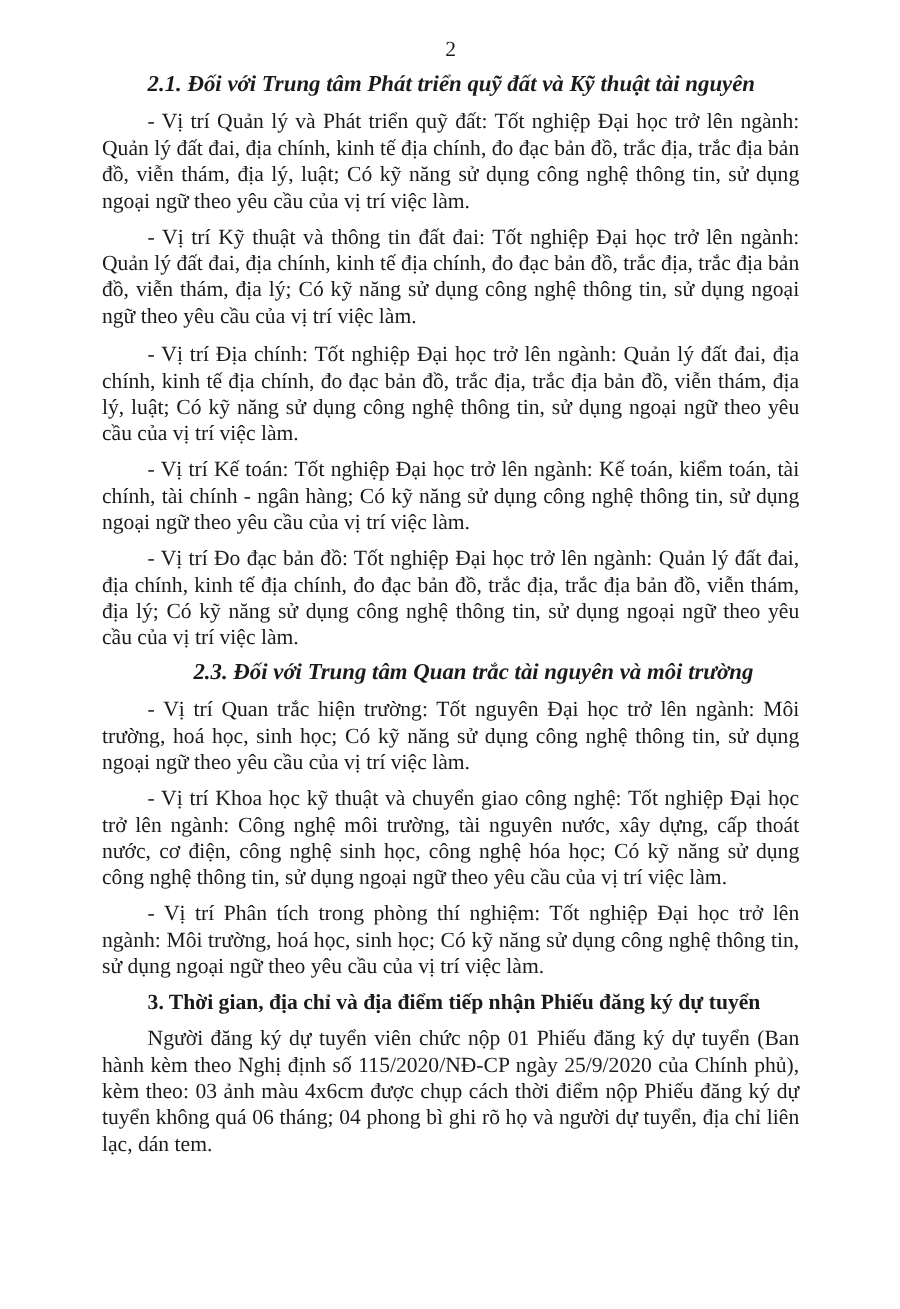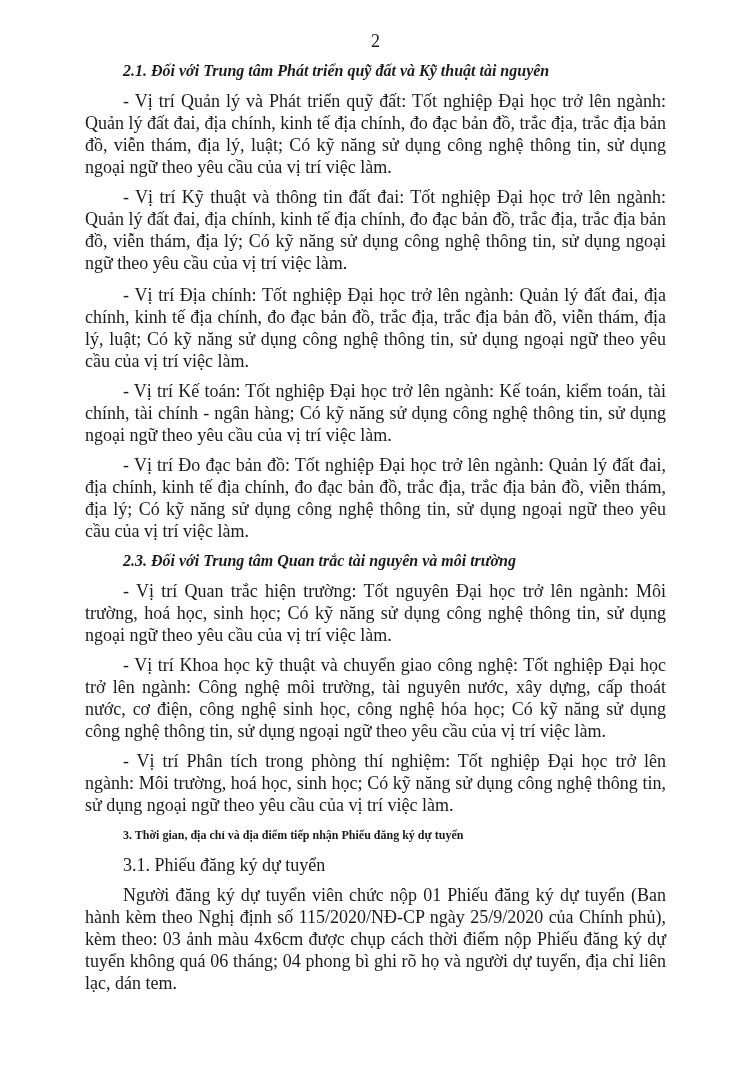--- a/index.html
+++ b/index.html
@@ -27,49 +27,48 @@
     font-size: 18px;
   }
   .block { margin: 8px 0 0 0; }
   p.para {
     text-align: justify;
     text-indent: 38px;
   }
   .h-bi {
     font-weight: bold;
     font-style: italic;
-    font-size: 16px;
+    font-size: 19px;
     text-indent: 38px;
     text-align: left;
   }
   .h-b {
     font-weight: bold;
     font-style: normal;
-    font-size: 12px;
+    font-size: 18px;
     text-indent: 38px;
     text-align: left;
   }
   p.sub {
     text-indent: 38px;
     text-align: left;
   }
 </style>
 </head>
 <body>
 
 <div class="page">
   <p class="page-number">2</p>
   <div>
       <h3 class="block h-bi" style="margin: 8px 0px 0px;">2.1. Đối với Trung tâm Phát triển quỹ đất và Kỹ thuật tài nguyên</h3>
       <p class="block para" style="margin: 8px 0px 0px;">- Vị trí Quản lý và Phát triển quỹ đất: Tốt nghiệp Đại học trở lên ngành: Quản lý đất đai, địa chính, kinh tế địa chính, đo đạc bản đồ, trắc địa, trắc địa bản đồ, viễn thám, địa lý, luật; Có kỹ năng sử dụng công nghệ thông tin, sử dụng ngoại ngữ theo yêu cầu của vị trí việc làm.</p>
       <p class="block para" style="margin: 8px 0px 10px;">- Vị trí Kỹ thuật và thông tin đất đai: Tốt nghiệp Đại học trở lên ngành: Quản lý đất đai, địa chính, kinh tế địa chính, đo đạc bản đồ, trắc địa, trắc địa bản đồ, viễn thám, địa lý; Có kỹ năng sử dụng công nghệ thông tin, sử dụng ngoại ngữ theo yêu cầu của vị trí việc làm.</p>
       <p class="block para" style="margin: 8px 0px 0px;">- Vị trí Địa chính: Tốt nghiệp Đại học trở lên ngành: Quản lý đất đai, địa chính, kinh tế địa chính, đo đạc bản đồ, trắc địa, trắc địa bản đồ, viễn thám, địa lý, luật; Có kỹ năng sử dụng công nghệ thông tin, sử dụng ngoại ngữ theo yêu cầu của vị trí việc làm.</p>
       <p class="block para" style="margin: 8px 0px 0px;">- Vị trí Kế toán: Tốt nghiệp Đại học trở lên ngành: Kế toán, kiểm toán, tài chính, tài chính - ngân hàng; Có kỹ năng sử dụng công nghệ thông tin, sử dụng ngoại ngữ theo yêu cầu của vị trí việc làm.</p>
       <p class="block para" style="margin: 8px 0px 0px;">- Vị trí Đo đạc bản đồ: Tốt nghiệp Đại học trở lên ngành: Quản lý đất đai, địa chính, kinh tế địa chính, đo đạc bản đồ, trắc địa, trắc địa bản đồ, viễn thám, địa lý; Có kỹ năng sử dụng công nghệ thông tin, sử dụng ngoại ngữ theo yêu cầu của vị trí việc làm.</p>
-      <h3 class="block h-bi" style="margin: 8px 0px 0px;">2.3. Đối với Trung tâm Quan trắc tài nguyên và môi trường</h3>
+      <h3 class="block h-bi" style="margin: 8px 0px 0px; text-align: center;">2.3. Đối với Trung tâm Quan trắc tài nguyên và môi trường</h3>
       <p class="block para" style="margin: 8px 0px 0px;">- Vị trí Quan trắc hiện trường: Tốt nguyên Đại học trở lên ngành: Môi trường, hoá học, sinh học; Có kỹ năng sử dụng công nghệ thông tin, sử dụng ngoại ngữ theo yêu cầu của vị trí việc làm.</p>
       <p class="block para" style="margin: 8px 0px 0px;">- Vị trí Khoa học kỹ thuật và chuyển giao công nghệ: Tốt nghiệp Đại học trở lên ngành: Công nghệ môi trường, tài nguyên nước, xây dựng, cấp thoát nước, cơ điện, công nghệ sinh học, công nghệ hóa học; Có kỹ năng sử dụng công nghệ thông tin, sử dụng ngoại ngữ theo yêu cầu của vị trí việc làm.</p>
       <p class="block para" style="margin: 8px 0px 0px;">- Vị trí Phân tích trong phòng thí nghiệm: Tốt nghiệp Đại học trở lên ngành: Môi trường, hoá học, sinh học; Có kỹ năng sử dụng công nghệ thông tin, sử dụng ngoại ngữ theo yêu cầu của vị trí việc làm.</p>
       <h3 class="block h-b" style="margin: 8px 0px 0px;">3. Thời gian, địa chỉ và địa điểm tiếp nhận Phiếu đăng ký dự tuyển</h3>
-      <p class="block sub" style="margin: 8px 0px 0px;">3.1. Phiếu đăng ký dự tuyển</p>
       <p class="block para" style="margin: 8px 0px 0px;">Người đăng ký dự tuyển viên chức nộp 01 Phiếu đăng ký dự tuyển (Ban hành kèm theo Nghị định số 115/2020/NĐ-CP ngày 25/9/2020 của Chính phủ), kèm theo: 03 ảnh màu 4x6cm được chụp cách thời điểm nộp Phiếu đăng ký dự tuyển không quá 06 tháng; 04 phong bì ghi rõ họ và người dự tuyển, địa chỉ liên lạc, dán tem.</p>
     </div>
 </div>
 
 </body></html>

